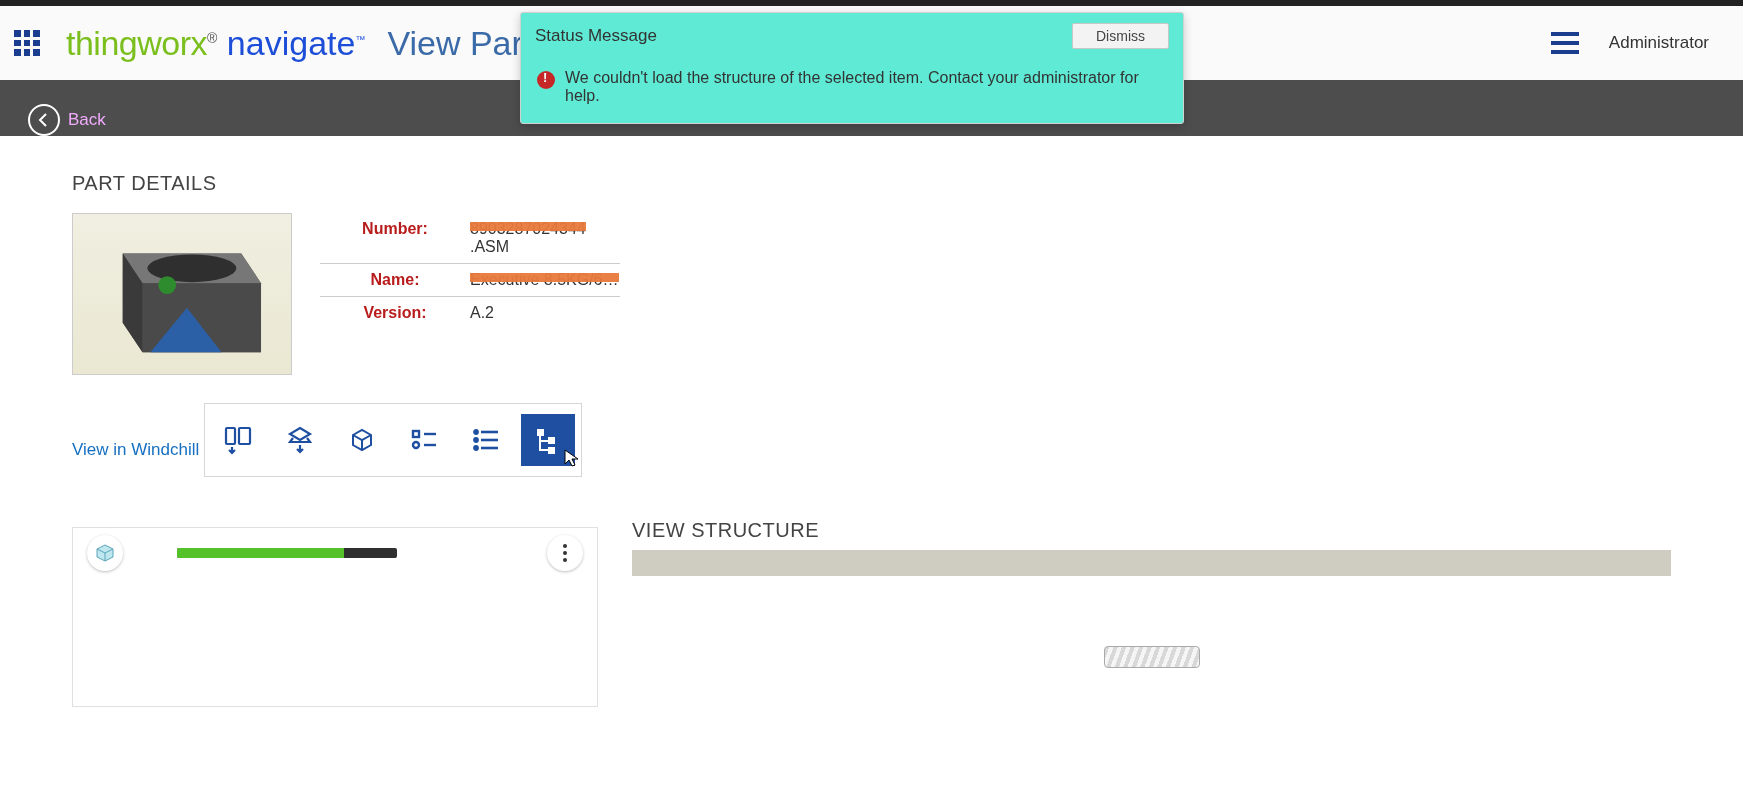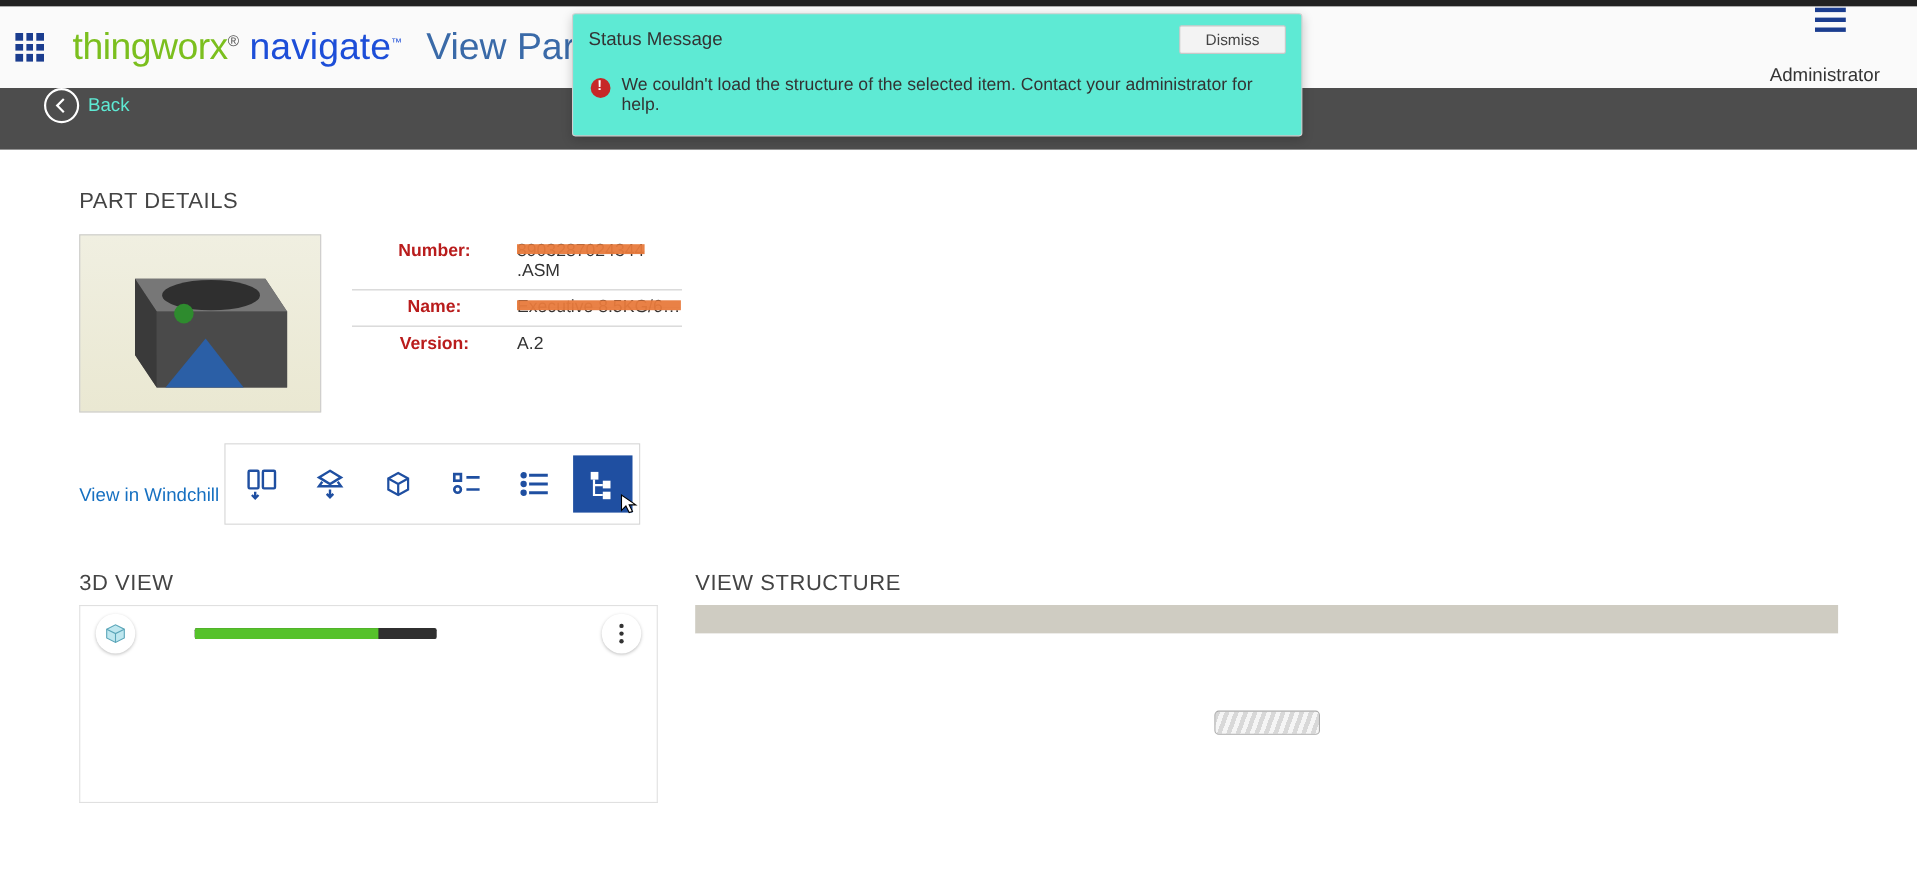--- a/index.html
+++ b/index.html
@@ -10,26 +10,26 @@
 
   .header { height:74px; background:#fafafa; display:flex; align-items:center; padding:0 24px 0 14px; position:relative; }
   .apps-icon { width:26px; height:26px; display:grid; grid-template-columns:repeat(3,1fr); grid-template-rows:repeat(3,1fr); gap:3px; margin-right:26px; }
   .apps-icon span { background:#1b3d8f; }
   .brand-thingworx { font-family:"Segoe UI Light","Segoe UI",Arial,sans-serif; font-size:34px; color:#7bbf1e; letter-spacing:-0.5px; font-weight:400; }
   .brand-thingworx sup { color:#555; font-size:14px; vertical-align:super; }
   .brand-navigate { font-family:"Segoe UI Light","Segoe UI",Arial,sans-serif; font-size:34px; color:#1d4ed8; margin-left:10px; font-weight:400; }
   .brand-navigate sup { font-size:10px; vertical-align:super; }
   .page-title { font-family:"Segoe UI Light","Segoe UI",Arial,sans-serif; font-size:34px; color:#3a6aa8; margin-left:22px; font-weight:400; }
 
-  .header-right { margin-left:auto; display:flex; align-items:center; gap:30px;flex-direction:column; }
+  .header-right { margin-left:auto; display:flex; align-items:center; gap:30px; }
   .hamburger { width:28px; height:22px; display:flex; flex-direction:column; justify-content:space-between; }
   .hamburger span { height:4px; background:#1b3d8f; }
   .user-name { font-size:17px; color:#333; margin-right:10px; }
 
-  .backbar { height:56px; background:#4d4d4d; display:flex; align-items:flex-start; padding-left:40px; color:#5eead4; }
+  .backbar { height:56px; background:#4d4d4d; display:flex; align-items:flex-end; padding-left:28px; color:#f0abfc; }
   .back-btn { display:flex; align-items:center; gap:8px; cursor:pointer; }
   .back-circle { width:32px; height:32px; border:2px solid #fff; border-radius:50%; display:flex; align-items:center; justify-content:center; }
   .back-circle svg { display:block; }
   .back-label { font-size:17px; }
 
   .content { padding:36px 72px 0 72px; }
 
   .section-title { font-size:20px; font-weight:400; color:#444; letter-spacing:0.5px; }
 
   .details-row { display:flex; gap:28px; margin-top:18px; }
@@ -218,21 +218,20 @@
         <path d="M6 10v14h8M6 15h8"></path>
       </svg>
       <svg class="cursor-icon" width="18" height="20" viewBox="0 0 18 20">
         <path d="M2 2l0 14 4-4 3 6 3-1-3-6 6 0z" fill="#fff" stroke="#000" stroke-width="1"></path>
       </svg>
     </div>
   </div>
 
   <div class="lower">
     <div class="panel-left">
-      <div class="section-title">3D VIEW</div>
       <div class="view3d-bar">
         <div class="cube-btn">
           <svg width="22" height="22" viewBox="0 0 22 22">
               <path d="M3 7l8-4 8 4v8l-8 4-8-4z" fill="#bfe7ef" stroke="#5aa5b8"></path>
               <path d="M3 7l8 4 8-4M11 11v8" stroke="#5aa5b8" fill="none"></path>
             </svg>
         </div>
         <div class="progress">
           <div class="progress-inner" style="width: 76%;"></div>
         </div>

